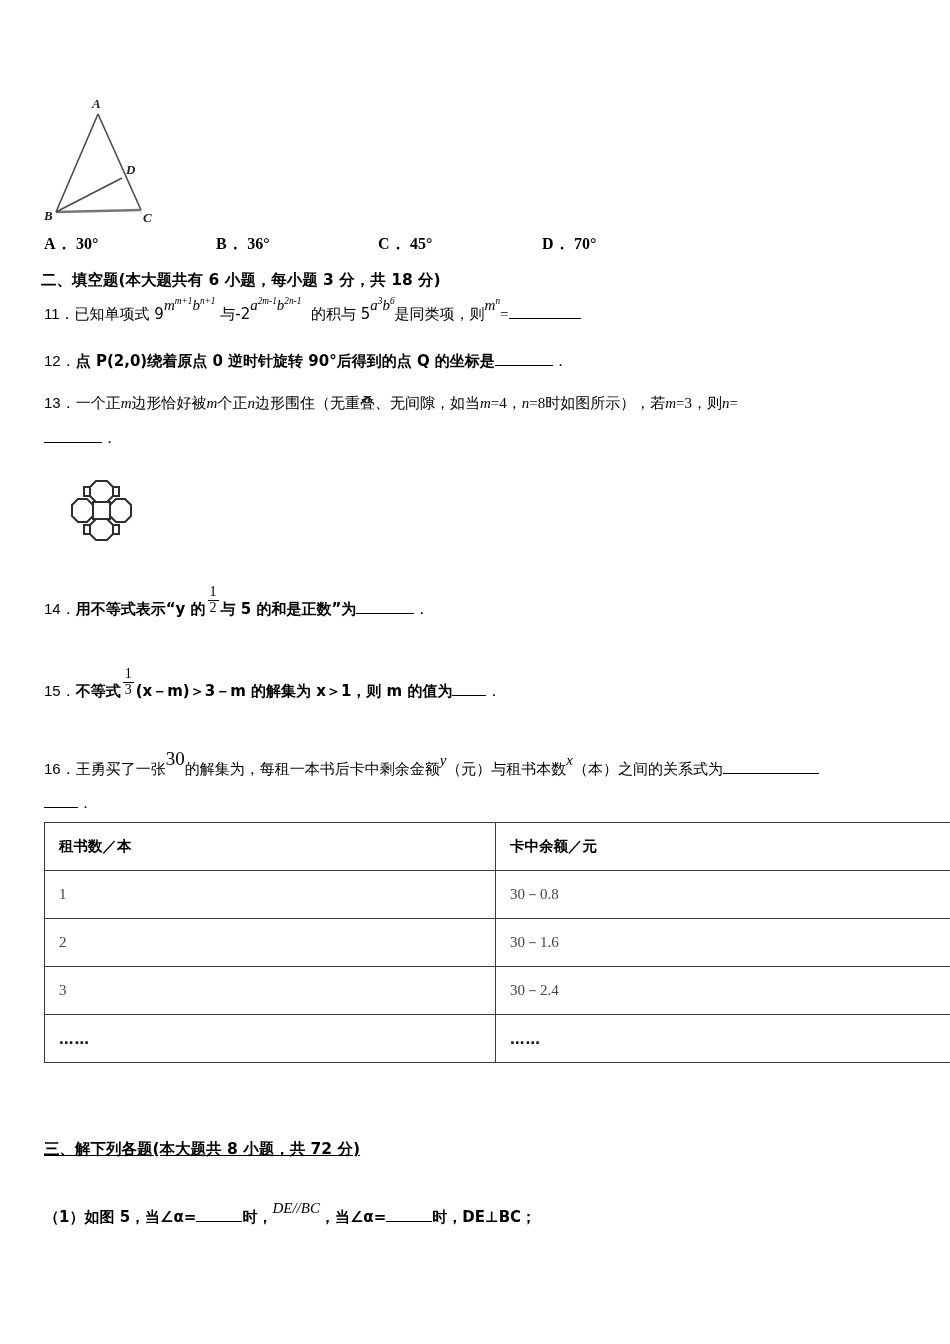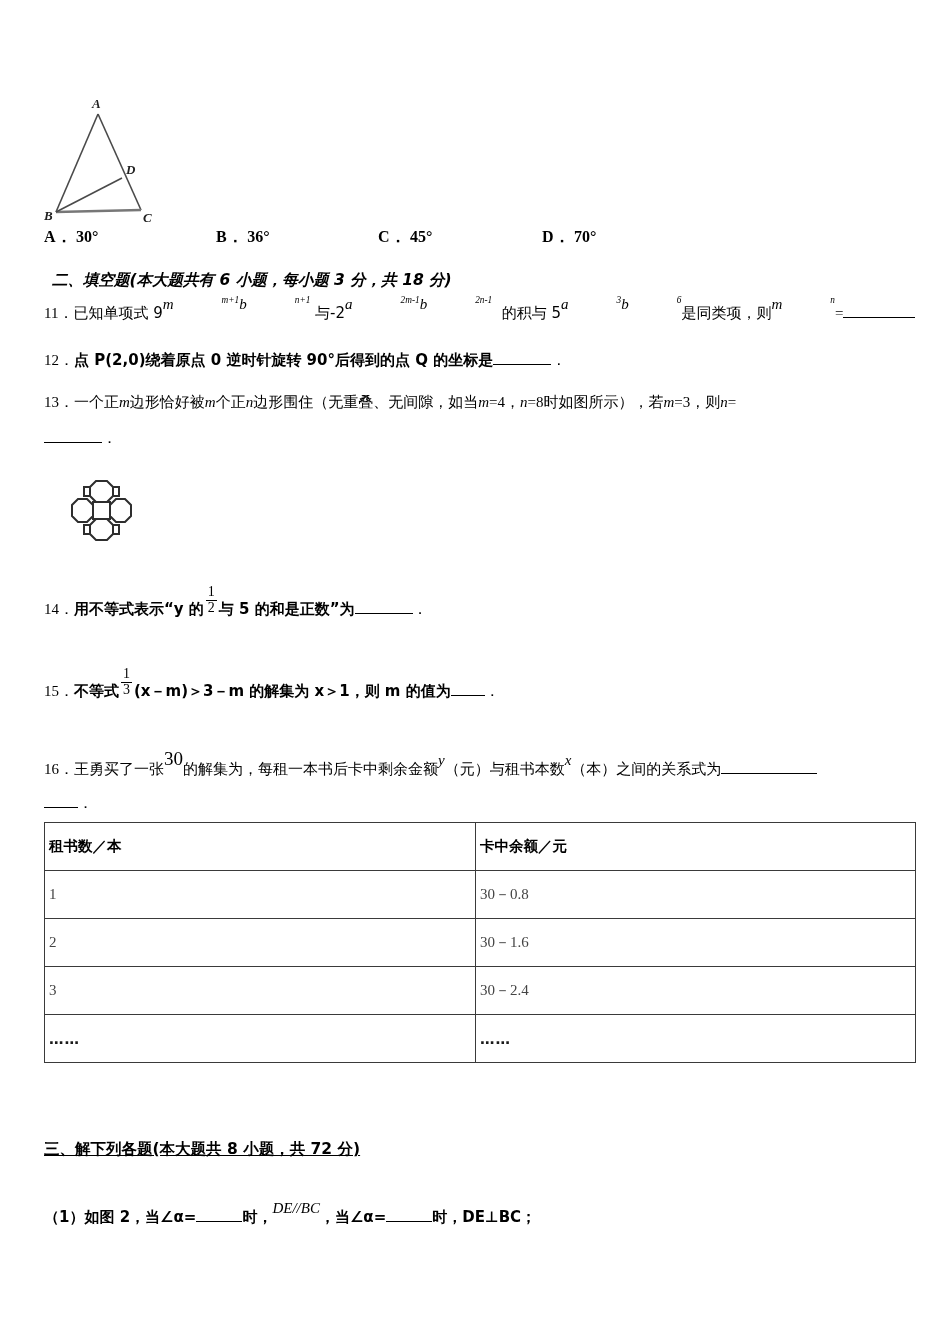--- a/index.html
+++ b/index.html
@@ -30,21 +30,21 @@
     left: 44px;
     top: 92px;
     width: 140px;
     height: 135px;
   }
 
   
   .opt-row {
     position: absolute;
     left: 44px;
-    top: 227px;
+    top: 234px;
     width: 600px;
     height: 24px;
   }
   .opt {
     position: absolute;
     font-size: 16px;
     font-weight: bold;
     font-family: "Liberation Serif", serif;
     white-space: nowrap;
   }
@@ -61,36 +61,35 @@
 
   
   .q {
     position: absolute;
     font-size: 15px;
     font-family: "DejaVu Sans", "Liberation Sans", sans-serif;
     white-space: nowrap;
     line-height: 1.4;
   }
   .q .num {
-    font-family: Liberation Serif, serif;
+    font-family: Liberation Sans, sans-serif;
     margin-top: 20px;
   }
   .mi {
     font-family: "Liberation Serif", "DejaVu Serif", serif;
     font-style: italic;
   }
   .mn {
     font-family: "Liberation Serif", "DejaVu Serif", serif;
     font-style: normal;
   }
   sup.sm {
     font-size: 0.62em;
     vertical-align: super;
     line-height: 0;
-    margin-left: 48px;
   }
   
   .raise {
     display: inline-block;
     position: relative;
     top: -9px;
     font-family: "Liberation Serif", "DejaVu Serif", serif;
     font-style: italic;
     font-size: 15px;
   }
@@ -150,21 +149,21 @@
     position: absolute;
     left: 44px;
     top: 822px;
     width: 853px;
     border-collapse: collapse;
     table-layout: fixed;
   }
   .tbl td {
     border: 1.4px solid #3a3a3a;
     height: 47px;
-    padding: 0 4px;
+    padding: 0 14px;
     font-size: 14.5px;
     font-family: "DejaVu Sans", "Liberation Sans", sans-serif;
     color: #1a1a1a;
     vertical-align: middle;
   }
   .tbl td.c1 { width: 422px; }
   .tbl td.c2 { width: 431px; }
   .tbl td.num-cell {
     font-family: "Liberation Serif", "DejaVu Serif", serif;
     font-size: 15px;
@@ -207,21 +206,21 @@
       <span class="lab">B</span><span>．</span>&nbsp;<span>36°</span>
     </div>
     <div class="opt" style="left:334px;top:0;">
       <span class="lab">C</span><span>．</span>&nbsp;<span>45°</span>
     </div>
     <div class="opt" style="left:498px;top:0;">
       <span class="lab">D</span><span>．</span>&nbsp;<span>70°</span>
     </div>
   </div>
 
-  <div class="section-head" style="left:52px; top:270px;font-style:italic;">二、填空题(本大题共有 6 小题，每小题 3 分，共 18 分)</div>
+  <div class="section-head" style="left:41px; top:270px;">二、填空题(本大题共有 6 小题，每小题 3 分，共 18 分)</div>
 
   <div class="q" style="left:44px; top:303px;">
     <span class="num">11．</span><span>已知单项式 9</span><span class="raise"><span>m</span><sup class="sm">m+1</sup></span><span class="raise"><span>b</span><sup class="sm">n+1</sup></span>&nbsp;<span>与-2</span><span class="raise"><span>a</span><sup class="sm">2m-1</sup></span><span class="raise"><span>b</span><sup class="sm">2n-1</sup></span>&nbsp;&nbsp;<span>的积与 5</span><span class="raise"><span>a</span><sup class="sm">3</sup></span><span class="raise"><span>b</span><sup class="sm">6</sup></span><span>是同类项，则</span><span class="raise"><span>m</span><sup class="sm">n</sup></span><span class="mn">=</span><span class="blank b-lg"></span>
   </div>
 
   <div class="q" style="left:44px; top:350px;">
     <span class="num">12．</span><span class="bold">点 P(2,0)绕着原点 0 逆时针旋转 90°后得到的点 Q 的坐标是</span><span class="blank b-md"></span><span>．</span>
   </div>
 
   <div class="q" style="left:44px; top:392px;">
@@ -289,16 +288,16 @@
       <tr>
         <td class="c1 dots">……</td>
         <td class="c2 dots">……</td>
       </tr>
     </tbody>
   </table>
 
   <div class="section-head" style="left:44px; top:1139px;text-decoration:underline;">三、解下列各题(本大题共 8 小题，共 72 分)</div>
 
   <div class="q" style="left:44px; top:1207px;">
-    <span class="bold">（1）如图 2，当∠α=</span><span class="blank b-sm"></span><span class="bold">时，</span><span class="raise">DE//BC</span><span class="bold">，当∠α=</span><span class="blank b-sm"></span><span class="bold">时，DE⊥BC；</span>
+    <span class="bold">（1）如图 5，当∠α=</span><span class="blank b-sm"></span><span class="bold">时，</span><span class="raise">DE//BC</span><span class="bold">，当∠α=</span><span class="blank b-sm"></span><span class="bold">时，DE⊥BC；</span>
   </div>
 
 </div>
 
 </body></html>

